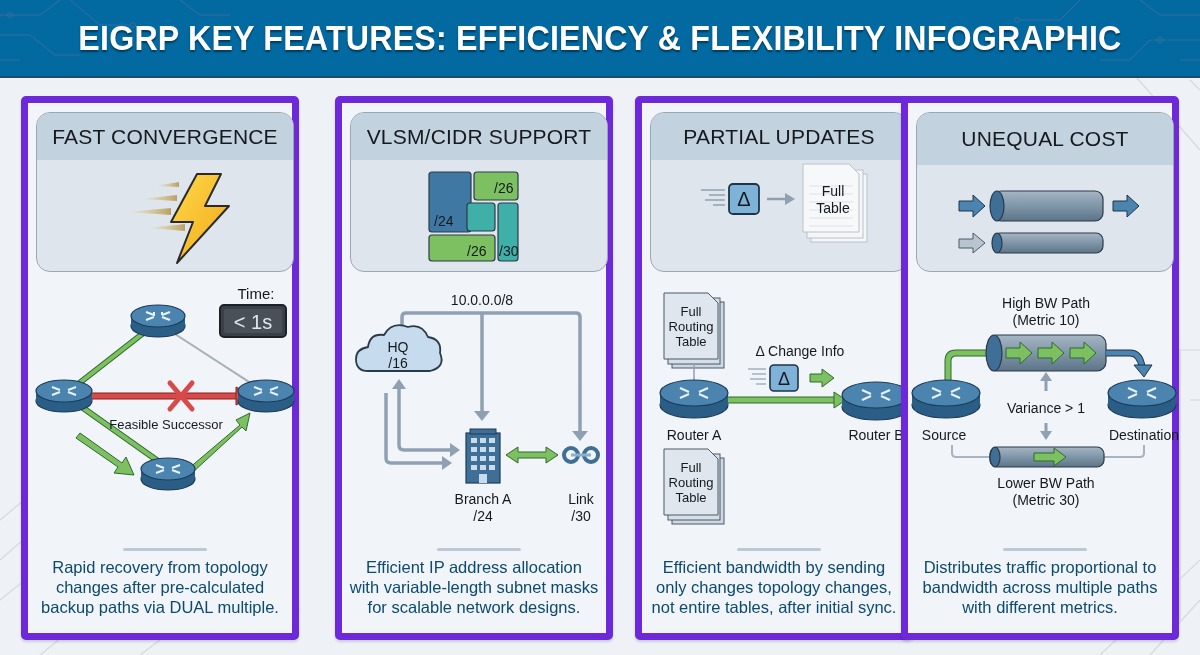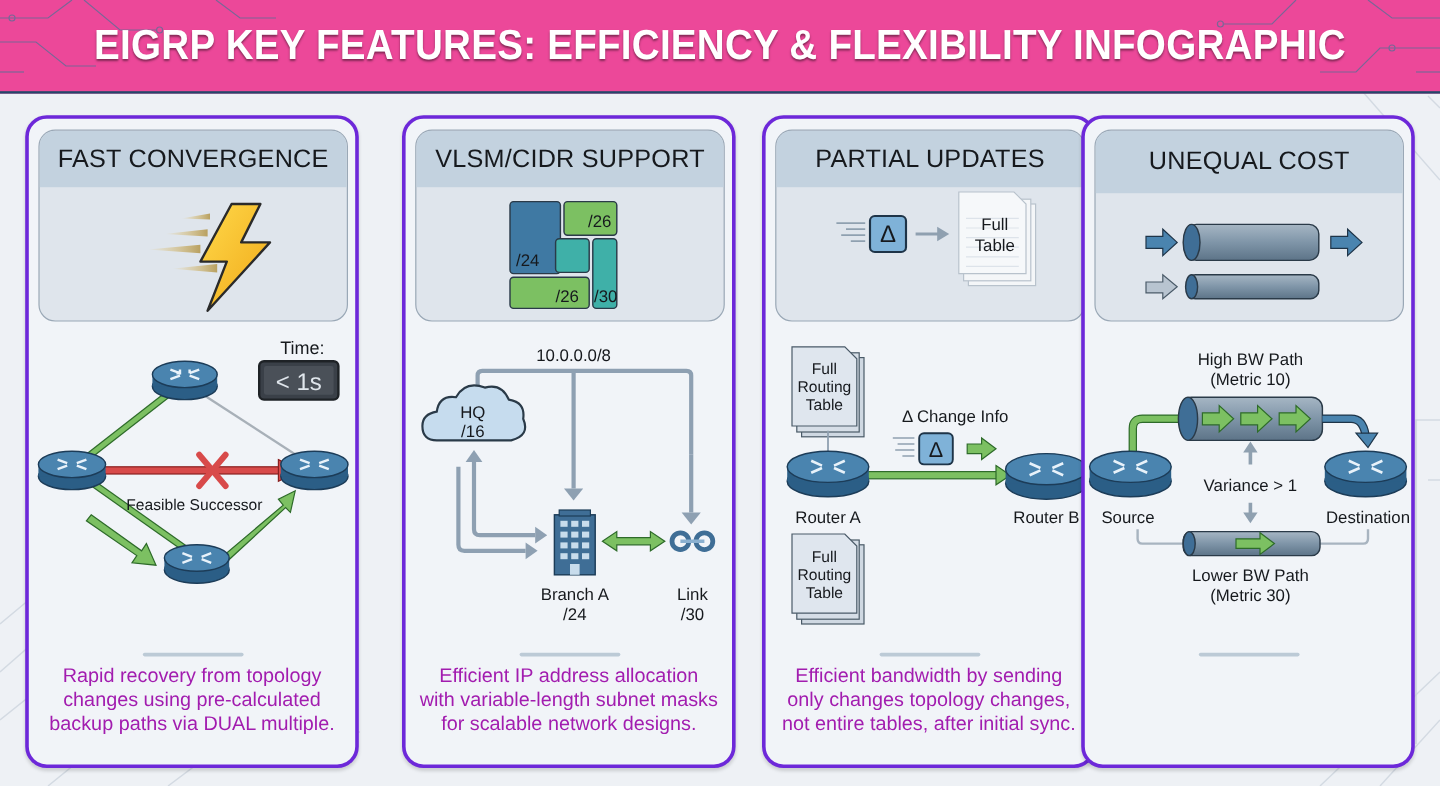--- a/index.html
+++ b/index.html
@@ -6,38 +6,38 @@
   html, body { width: 1200px; height: 655px; overflow: hidden; }
   body {
     font-family: "Liberation Sans", "DejaVu Sans", sans-serif;
     background: #eef1f5;
     position: relative;
     color: #1c1f24;
   }
   .bg-circuit { position: absolute; inset: 0; pointer-events: none; }
   .header {
     position: absolute; left: 0; top: 0; width: 1200px; height: 78px;
-    background: #ec4899;
+    background: #0369a1;
     border-bottom: 2px solid #24476a;
     display: flex; align-items: center; justify-content: center;
     overflow: hidden;
   }
   .header h1 {
     color: #ffffff; font-size: 35px; font-weight: bold; letter-spacing: 0.2px;
     text-shadow: 0 2px 2px rgba(0,0,0,0.45);
     font-family: "Liberation Sans", sans-serif;
     transform: scaleX(0.92);
     white-space: nowrap;
     position: relative; z-index: 2;
   }
   .header svg { position: absolute; inset: 0; z-index: 1; }
 
   .panel {
     position: absolute; top: 96px; width: 278px; height: 544px;
-    border: 3px solid #6d28d9; border-radius: 18px;
+    border: 7px solid #6d28d9; border-radius: 5px;
     background: #f1f4f8;
     box-shadow: 0 2px 3px rgba(0,0,0,0.15);
   }
   .panel-1 { left: 21px; }
   .panel-2 { left: 315px; margin-left: 20px; }
   .panel-3 { left: 607px; margin-left: 28px; }
   .panel-4 { left: 901px; }
 
   .icon-card {
     position: absolute; left: 8px; top: 9px; width: 258px; height: 160px;
@@ -58,21 +58,21 @@
   .icon-area { position: absolute; left: 0; right: 0; bottom: 0; top: 47px; }
   .panel-4 .icon-area { top: 62px; }
 
   .diagram { position: absolute; left: 0; top: 180px; width: 274px; height: 250px; }
   .divider {
     position: absolute; top: 445px; left: 95px; width: 84px; height: 3px;
     background: #bccad6; border-radius: 2px;
   }
   .desc {
     position: absolute; top: 454px; left: 4px; right: 4px;
-    text-align: center; font-size: 16.5px; line-height: 20px; color: #a21caf;
+    text-align: center; font-size: 16.5px; line-height: 20px; color: #0c4a6e;
   }
   .desc div { white-space: nowrap; }
   svg text { font-family: "Liberation Sans", sans-serif; }
 </style>
 </head>
 <body>
 
 <svg class="bg-circuit" width="1200" height="655">
   <g stroke="#d3dae2" stroke-width="1.2" fill="none">
     <path d="M0 520 L60 470 L60 420"></path>
@@ -189,21 +189,21 @@
       <rect x="192" y="22" width="66" height="32" rx="4" fill="#3a4048" stroke="#1e2226" stroke-width="2"></rect>
       <rect x="196" y="26" width="58" height="24" rx="2" fill="#4a5058"></rect>
       <text x="225" y="46" text-anchor="middle" font-size="20" fill="#e0e6ec">&lt; 1s</text>
     </g>
     <text x="138" y="146" text-anchor="middle" font-size="13" fill="#16191d">Feasible Successor</text>
   </svg>
 
   <div class="divider"></div>
   <div class="desc">
     <div>Rapid recovery from topology</div>
-    <div>changes using pre-calculated</div>
+    <div>changes after pre-calculated</div>
     <div>backup paths via DUAL multiple.</div>
   </div>
 </div>
 
 <div class="panel panel-2">
   <div class="icon-card">
     <div class="title-band">
       <span>VLSM/CIDR SUPPORT</span>
     </div>
     <div class="icon-area">
@@ -449,13 +449,18 @@
     <g>
       <rect x="82" y="164" width="114" height="20" rx="7" fill="url(#pipeG)" stroke="#2a3a48" stroke-width="1.2"></rect>
       <ellipse cx="87" cy="174" rx="5" ry="10" fill="#3f6e96" stroke="#2a3a48" stroke-width="1.2"></ellipse>
       <polygon points="126,170 146,170 146,165 158,174 146,183 146,178 126,178" fill="#7cc062" stroke="#2e6b2a" stroke-width="1"></polygon>
     </g>
     <text x="138" y="205" text-anchor="middle" font-size="14" fill="#16191d">Lower BW Path</text>
     <text x="138" y="222" text-anchor="middle" font-size="14" fill="#16191d">(Metric 30)</text>
   </svg>
 
   <div class="divider"></div>
+  <div class="desc">
+    <div>Distributes traffic proportional to</div>
+    <div>bandwidth across multiple paths</div>
+    <div>with different metrics.</div>
+  </div>
 </div>
 
 </body></html>

